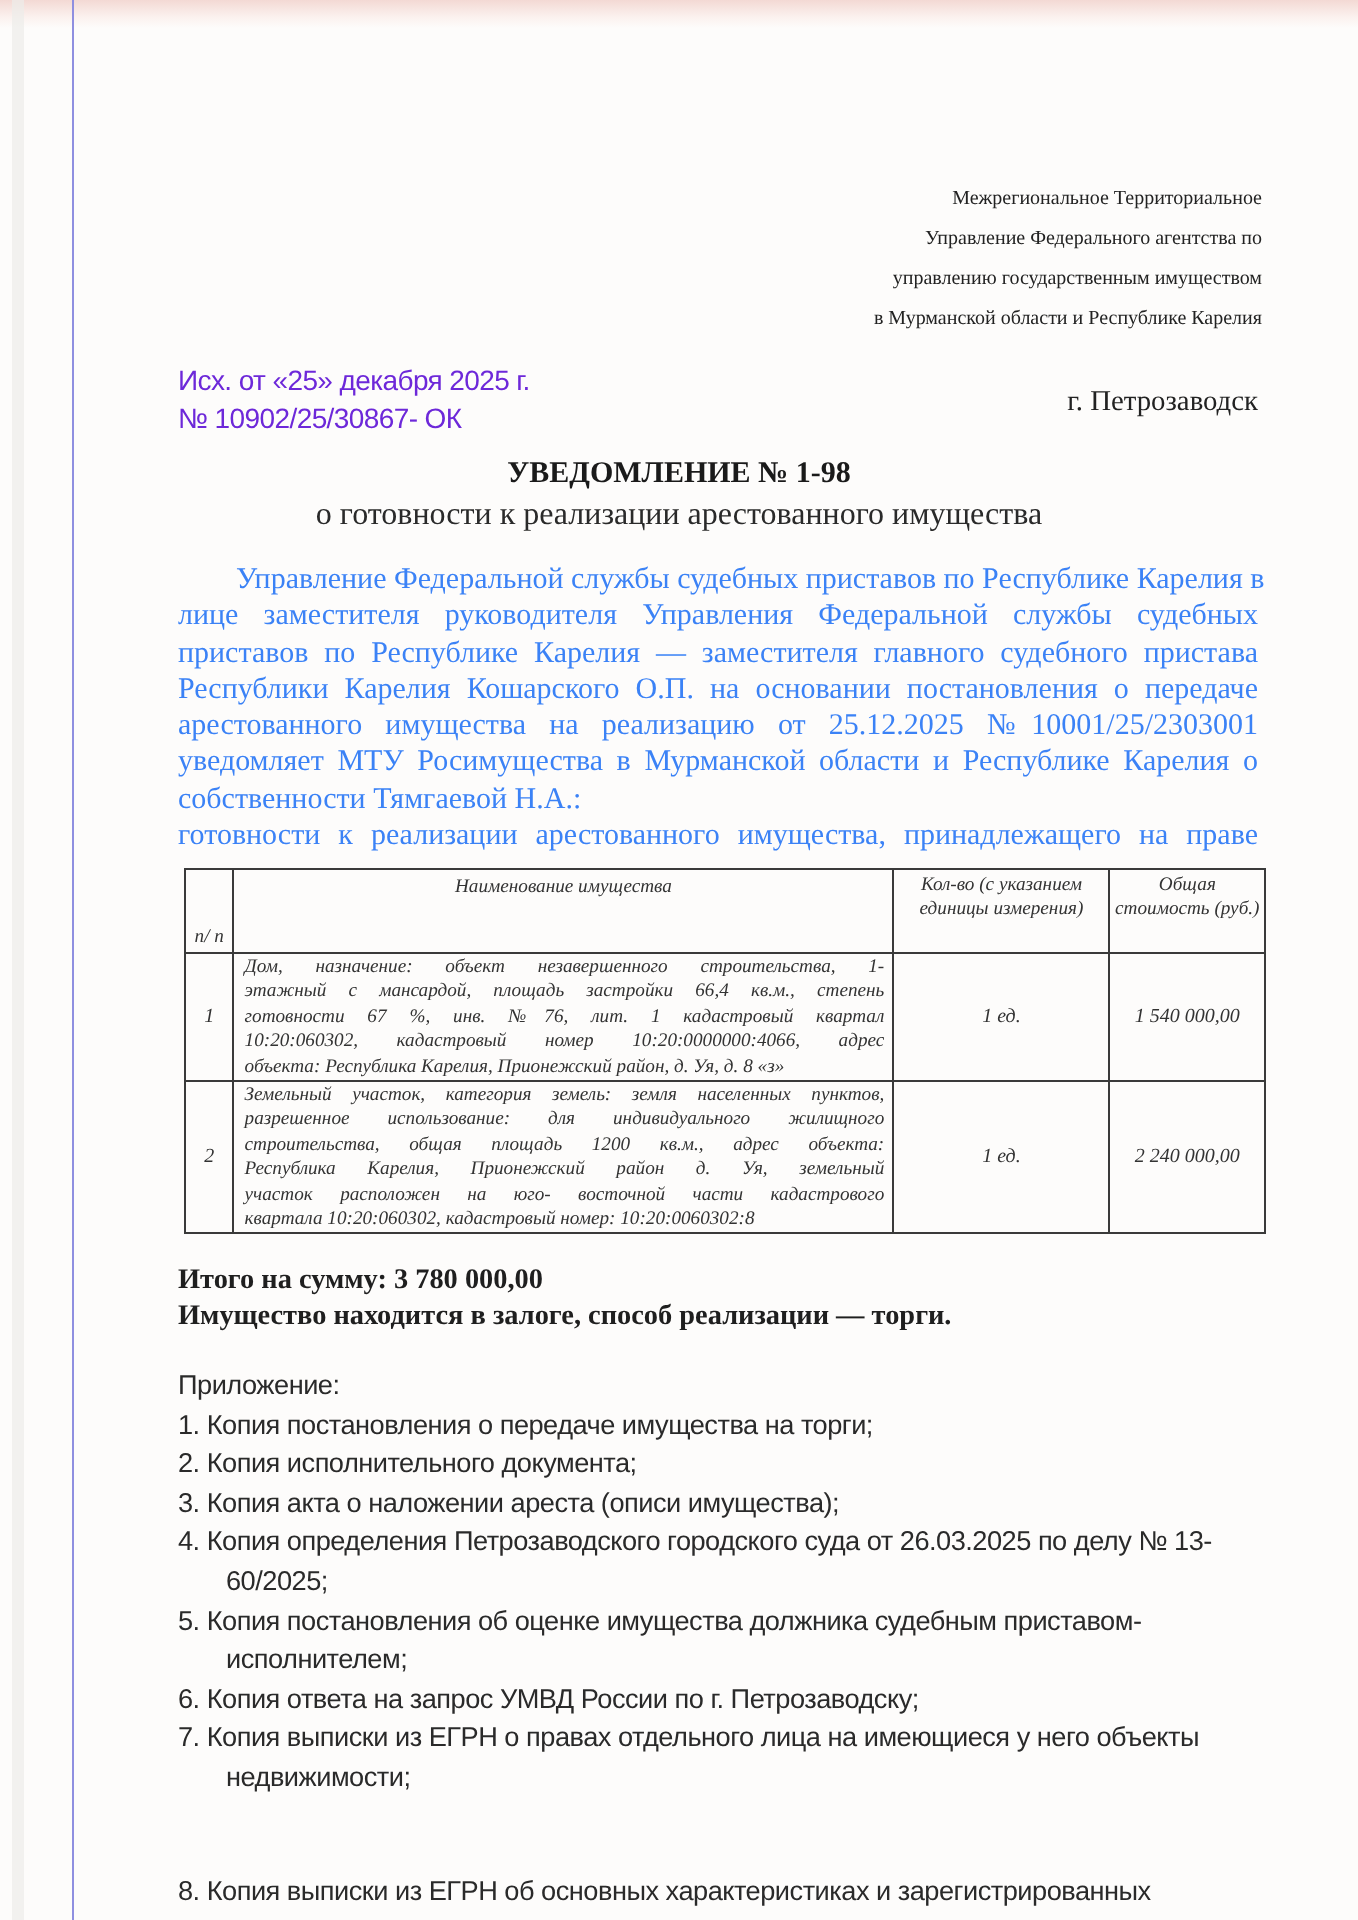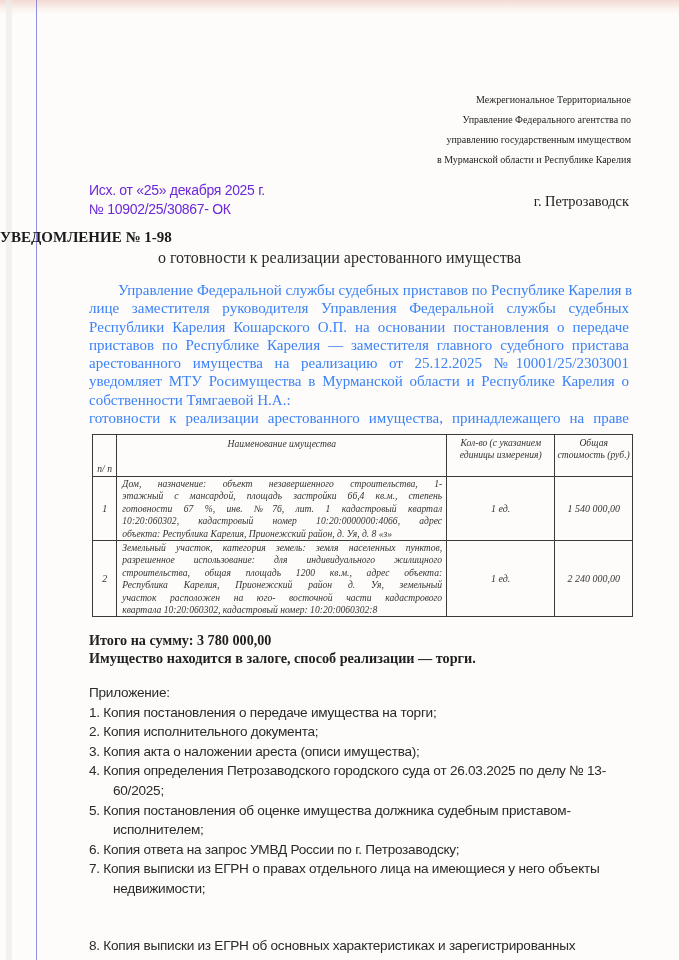--- a/index.html
+++ b/index.html
@@ -63,21 +63,21 @@
       top: 193px;
       font-family: "Liberation Serif", serif;
       font-size: 14.4px;
       color: #222;
     }
 
     
     .title {
       left: 0; width: 679px;
       top: 229px;
-      text-align: left;
+      text-align: center;
       font-family: "Liberation Serif", serif;
       font-weight: bold;
       font-size: 15px;
       color: #1a1a1a;
     }
     .subtitle {
       left: 0; width: 679px;
       top: 249px;
       text-align: center;
       font-family: "Liberation Serif", serif;
@@ -196,22 +196,22 @@
 </div>
 
 <div class="abs city">г. Петрозаводск</div>
 
 <div class="abs title">УВЕДОМЛЕНИЕ № 1-98</div>
 <div class="abs subtitle">о готовности к реализации арестованного имущества</div>
 
 <div class="abs body-para">
   <span class="line first">Управление Федеральной службы судебных приставов по Республике Карелия в</span>
   <span class="line">лице   заместителя руководителя Управления Федеральной службы судебных</span>
+  <span class="line">приставов по Республике Карелия — заместителя главного судебного пристава</span>
   <span class="line">Республики Карелия Кошарского О.П. на основании постановления о передаче</span>
-  <span class="line">приставов по Республике Карелия — заместителя главного судебного пристава</span>
   <span class="line">арестованного имущества на реализацию от 25.12.2025 №10001/25/2303001</span>
   <span class="line">уведомляет МТУ Росимущества в Мурманской области и Республике Карелия о</span>
   <span class="line last">собственности Тямгаевой Н.А.:</span>
   <span class="line">готовности к реализации арестованного имущества, принадлежащего на праве</span>
 </div>
 
 <table class="abs prop-table">
   <tbody>
       <tr>
     <th class="num">п/ п</th>

